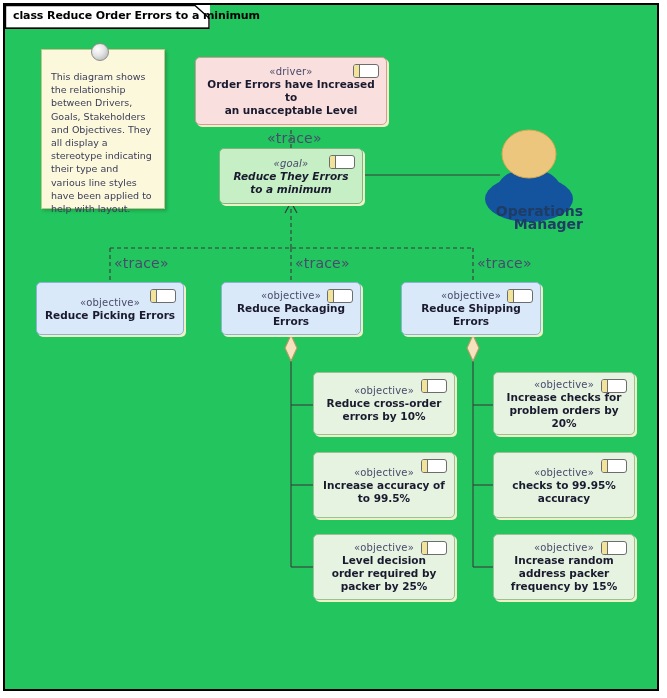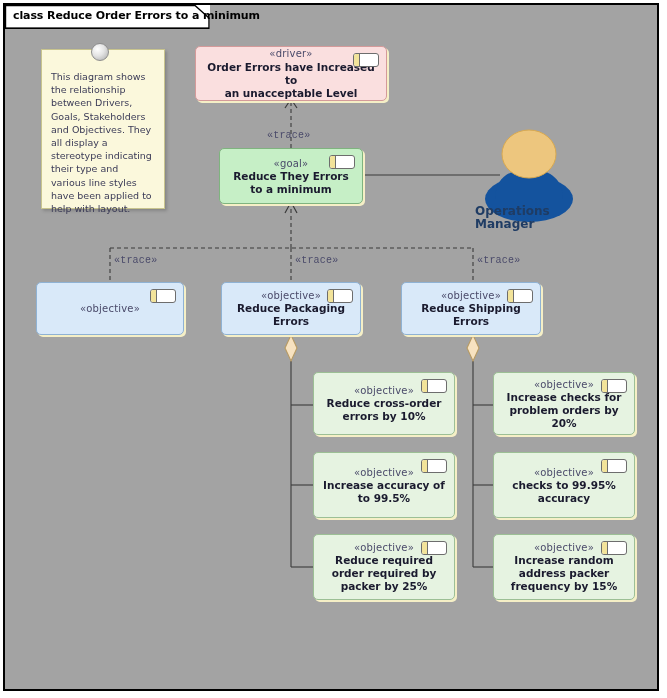--- a/index.html
+++ b/index.html
@@ -6,21 +6,21 @@
   body{
     width:667px;height:698px;
     background:#ffffff;
     font-family:"DejaVu Sans", sans-serif;
     overflow:hidden;
   }
   #canvas{
     position:absolute;left:3px;top:3px;
     width:656px;height:688px;
     border:2px solid #000000;
-    background:#a3a3a3;
+    background:#22c55e;
     box-sizing:border-box;
   }
   
   #title-tab{
     position:absolute;left:0px;top:0px;
     height:24px;width:205px;
     box-sizing:border-box;
     background:#ffffff;
   }
   #title-tab .tab-shape{
@@ -77,27 +77,27 @@
   #note-pin{
     position:absolute;left:86px;top:38px;width:16px;height:16px;
     border-radius:50%;
     background:radial-gradient(circle at 35% 32%, #ffffff 0%, #e3e3e3 45%, #a9a9a9 100%);
     border:1px solid #8d8d8d;
   }
   
   #actor{position:absolute;left:480px;top:122px;width:88px;height:95px;}
   #actor-label{
     position:absolute;left:470px;top:200px;width:108px;
-    text-align:left;font-size:12px;font-weight:bold;color:#1f3c64;
+    text-align:right;font-size:14px;font-weight:bold;color:#1f3c64;
     line-height:13px;
   }
   
   .wirelabel{
-    position:absolute;font-size:10px;color:#4a4a6a;
-    font-weight:normal;white-space:nowrap;letter-spacing:0.2px;font-family:Liberation Mono, monospace;
+    position:absolute;font-size:14px;color:#4a4a6a;
+    font-weight:normal;white-space:nowrap;letter-spacing:0.2px;
   }
 </style>
 </head>
 <body>
 
 <div id="canvas">
 
   <div id="title-tab">
     <svg class="tab-shape" viewBox="0 0 205 24" width="205" height="24">
       <path d="M0.5 23.5 L0.5 0.5 L190 0.5 L204 13 L204 23.5 Z" fill="#ffffff" stroke="#000000" stroke-width="1.4"></path>
@@ -148,47 +148,48 @@
   <div class="wirelabel" style="left:262px;top:125px;">«trace»</div>
   <div class="wirelabel" style="left:109px;top:250px;">«trace»</div>
   <div class="wirelabel" style="left:290px;top:250px;">«trace»</div>
   <div class="wirelabel" style="left:472px;top:250px;">«trace»</div>
 
   <div id="note">
     <span>This diagram shows the relationship between Drivers, Goals, Stakeholders and Objectives. They all display a stereotype indicating their type and various line styles have been applied to help with layout.</span>
   </div>
   <div id="note-pin"></div>
 
-  <div class="node driver" style="left:190px;top:41px;width:192px;height:55px;justify-content:space-between;">
+  <div class="node driver" style="left:190px;top:52px;width:192px;height:68px;">
     <div class="elicon"></div>
     <div class="stereo">«driver»</div>
     <div class="nm">Order Errors have Increased to</div>
     <div class="nm">an unacceptable Level</div>
   </div>
 
-  <div class="node goal" style="left:214px;top:143px;width:144px;height:56px;">
+  <div class="node goal" style="left:214px;top:143px;width:144px;height:56px;font-style:italic;">
     <div class="elicon"></div>
     <div class="stereo">«goal»</div>
     <div class="nm">Reduce They Errors</div>
     <div class="nm">to a minimum</div>
   </div>
 
   <svg id="actor" viewBox="0 0 88 95">
     <ellipse cx="44" cy="72" rx="44" ry="23" fill="#14539e"></ellipse>
     <path d="M10 72 C10 50 26 42 44 42 C62 42 78 50 78 72 Z" fill="#14539e"></path>
     <ellipse cx="44" cy="27" rx="27" ry="24" fill="#edc67e" stroke="#d9a94f" stroke-width="1"></ellipse>
   </svg>
   <div id="actor-label">
     <div>Operations</div>
     <div>Manager</div>
   </div>
 
   <div class="node objective-blue" style="left:31px;top:277px;width:148px;height:53px;">
     <div class="elicon"></div>
     <div class="stereo">«objective»</div>
+    <div class="nm">Reduce Picking Errors</div>
   </div>
 
   <div class="node objective-blue" style="left:216px;top:277px;width:140px;height:53px;">
     <div class="elicon"></div>
     <div class="stereo">«objective»</div>
     <div class="nm">Reduce Packaging</div>
     <div class="nm">Errors</div>
   </div>
 
   <div class="node objective-blue" style="left:396px;top:277px;width:140px;height:53px;">
@@ -208,21 +209,21 @@
   <div class="node objective-green" style="left:308px;top:447px;width:142px;height:66px;">
     <div class="elicon"></div>
     <div class="stereo">«objective»</div>
     <div class="nm">Increase accuracy of</div>
     <div class="nm">to 99.5%</div>
   </div>
 
   <div class="node objective-green" style="left:308px;top:529px;width:142px;height:66px;">
     <div class="elicon"></div>
     <div class="stereo">«objective»</div>
-    <div class="nm">Reduce required</div>
+    <div class="nm">Level decision</div>
     <div class="nm">order required by</div>
     <div class="nm">packer by 25%</div>
   </div>
 
   <div class="node objective-green" style="left:488px;top:367px;width:142px;height:63px;">
     <div class="elicon"></div>
     <div class="stereo">«objective»</div>
     <div class="nm">Increase checks for</div>
     <div class="nm">problem orders by 20%</div>
   </div>

